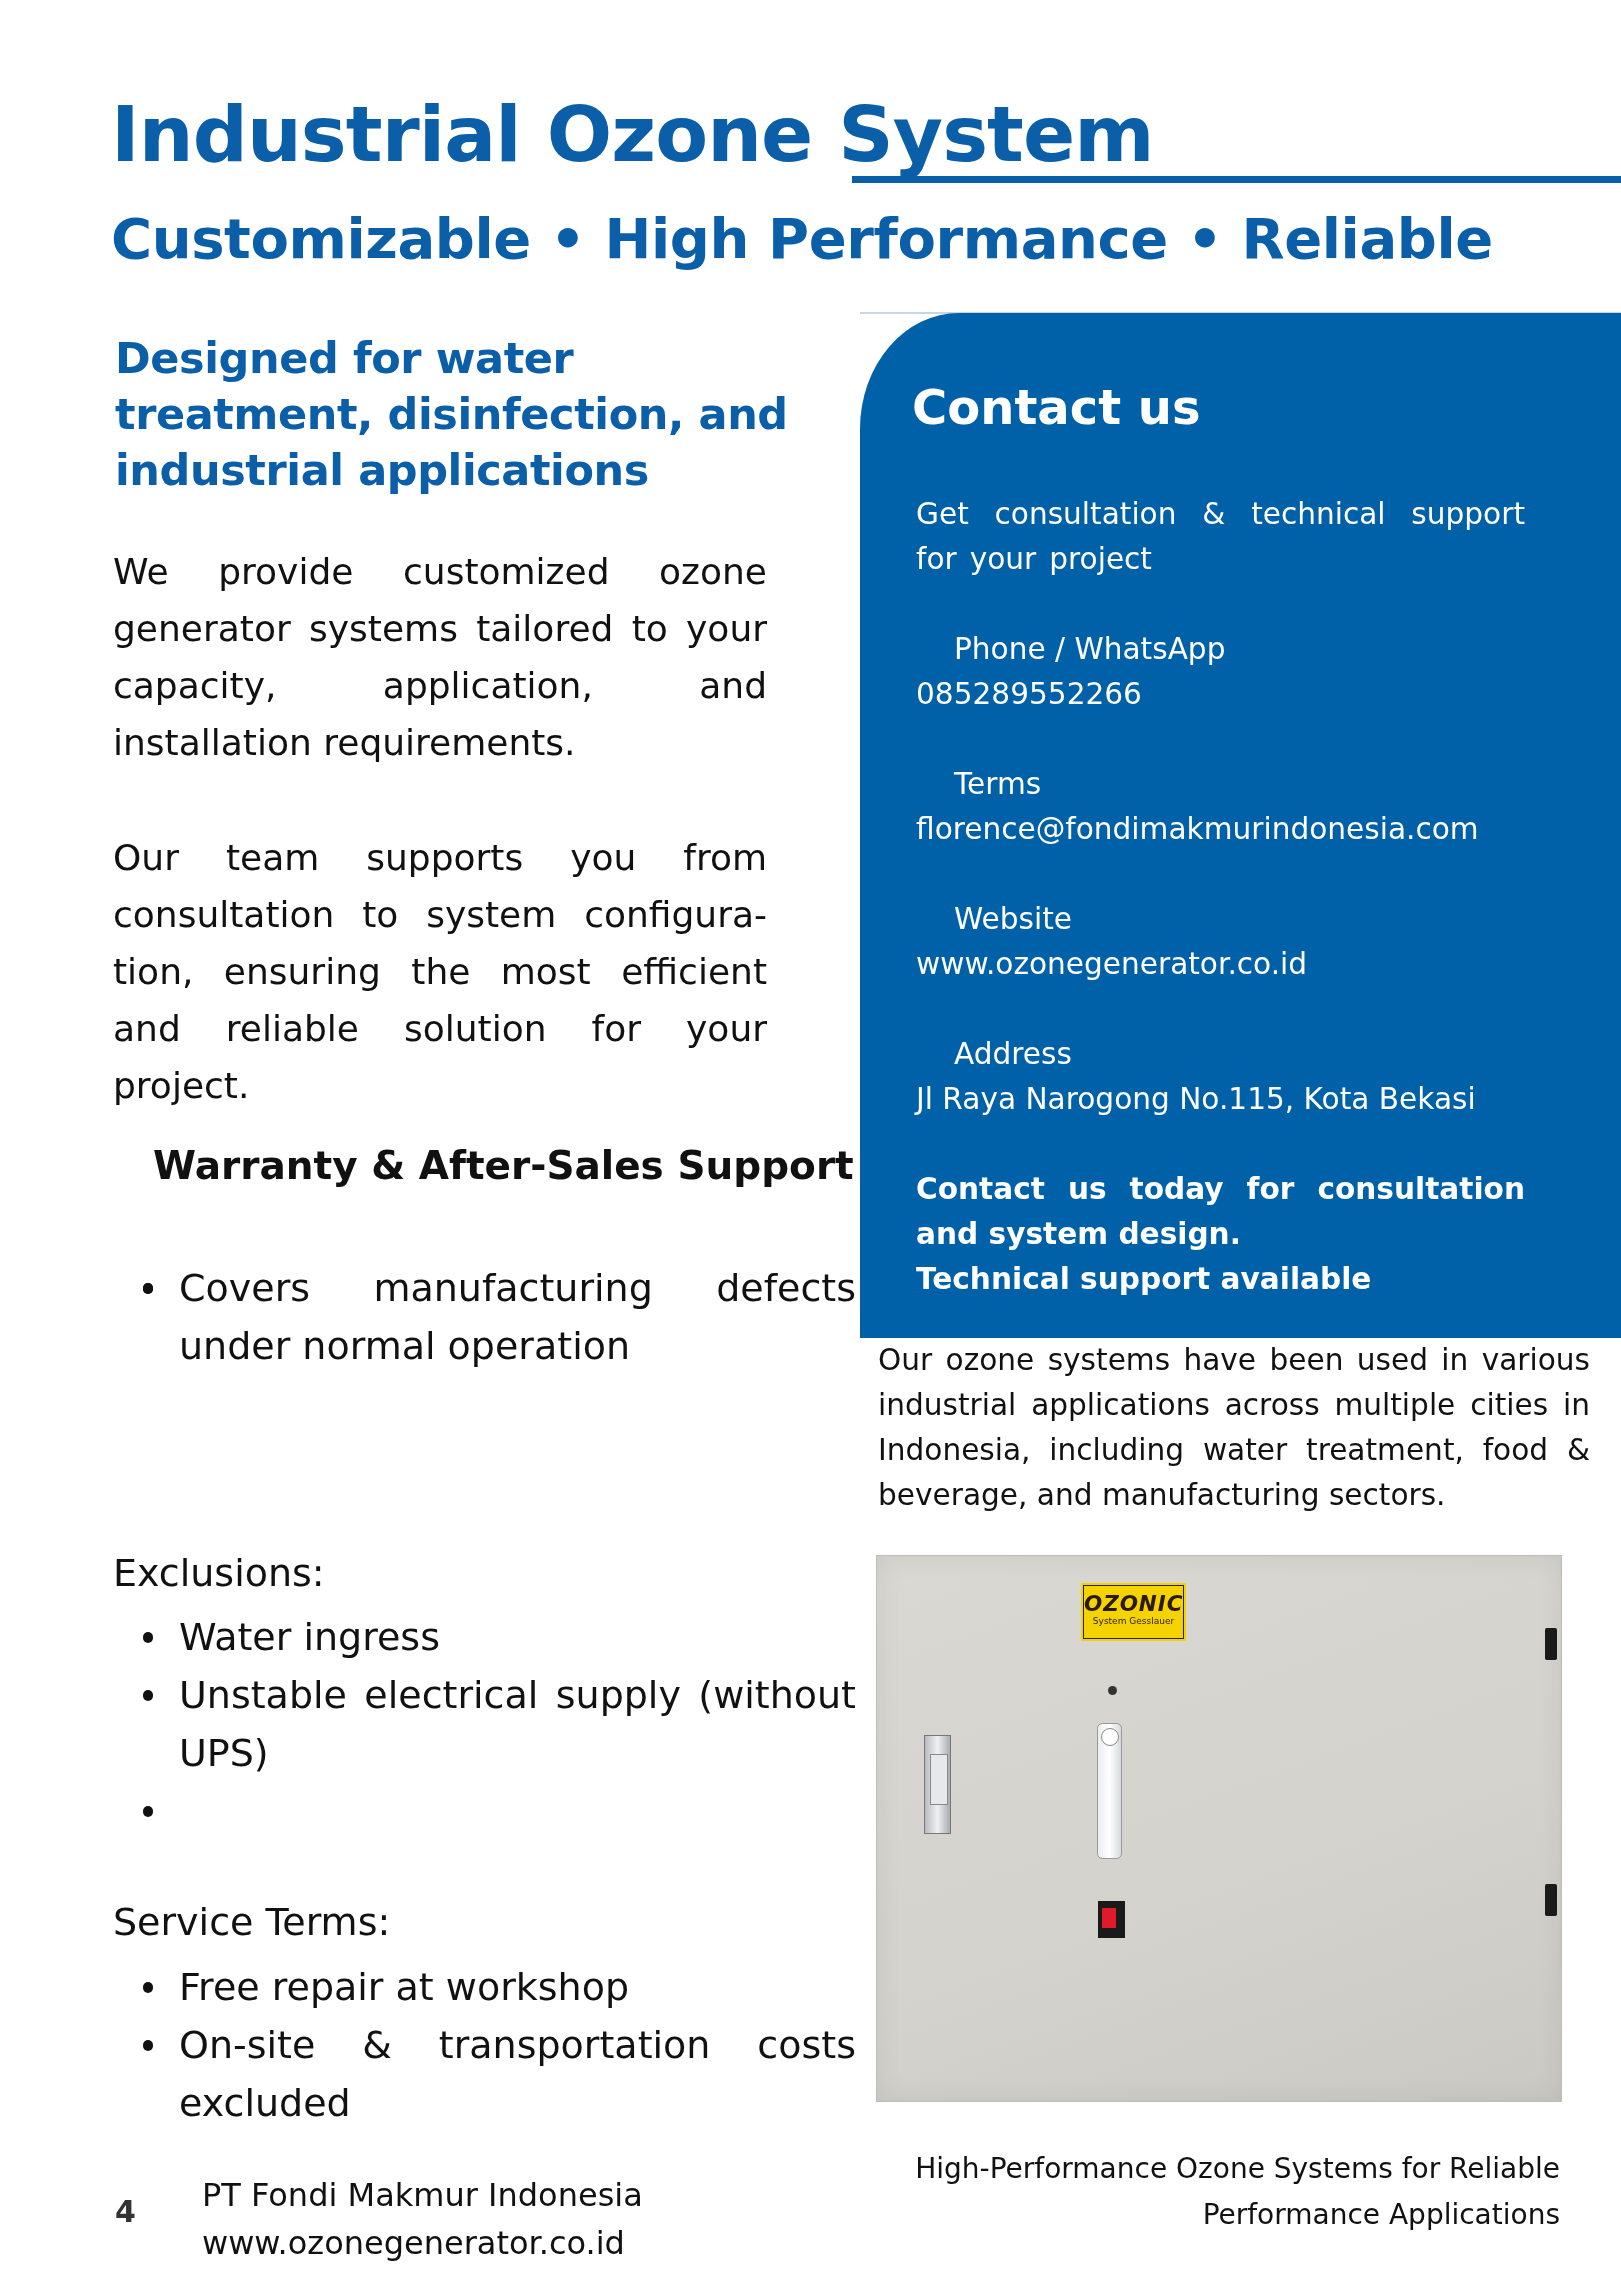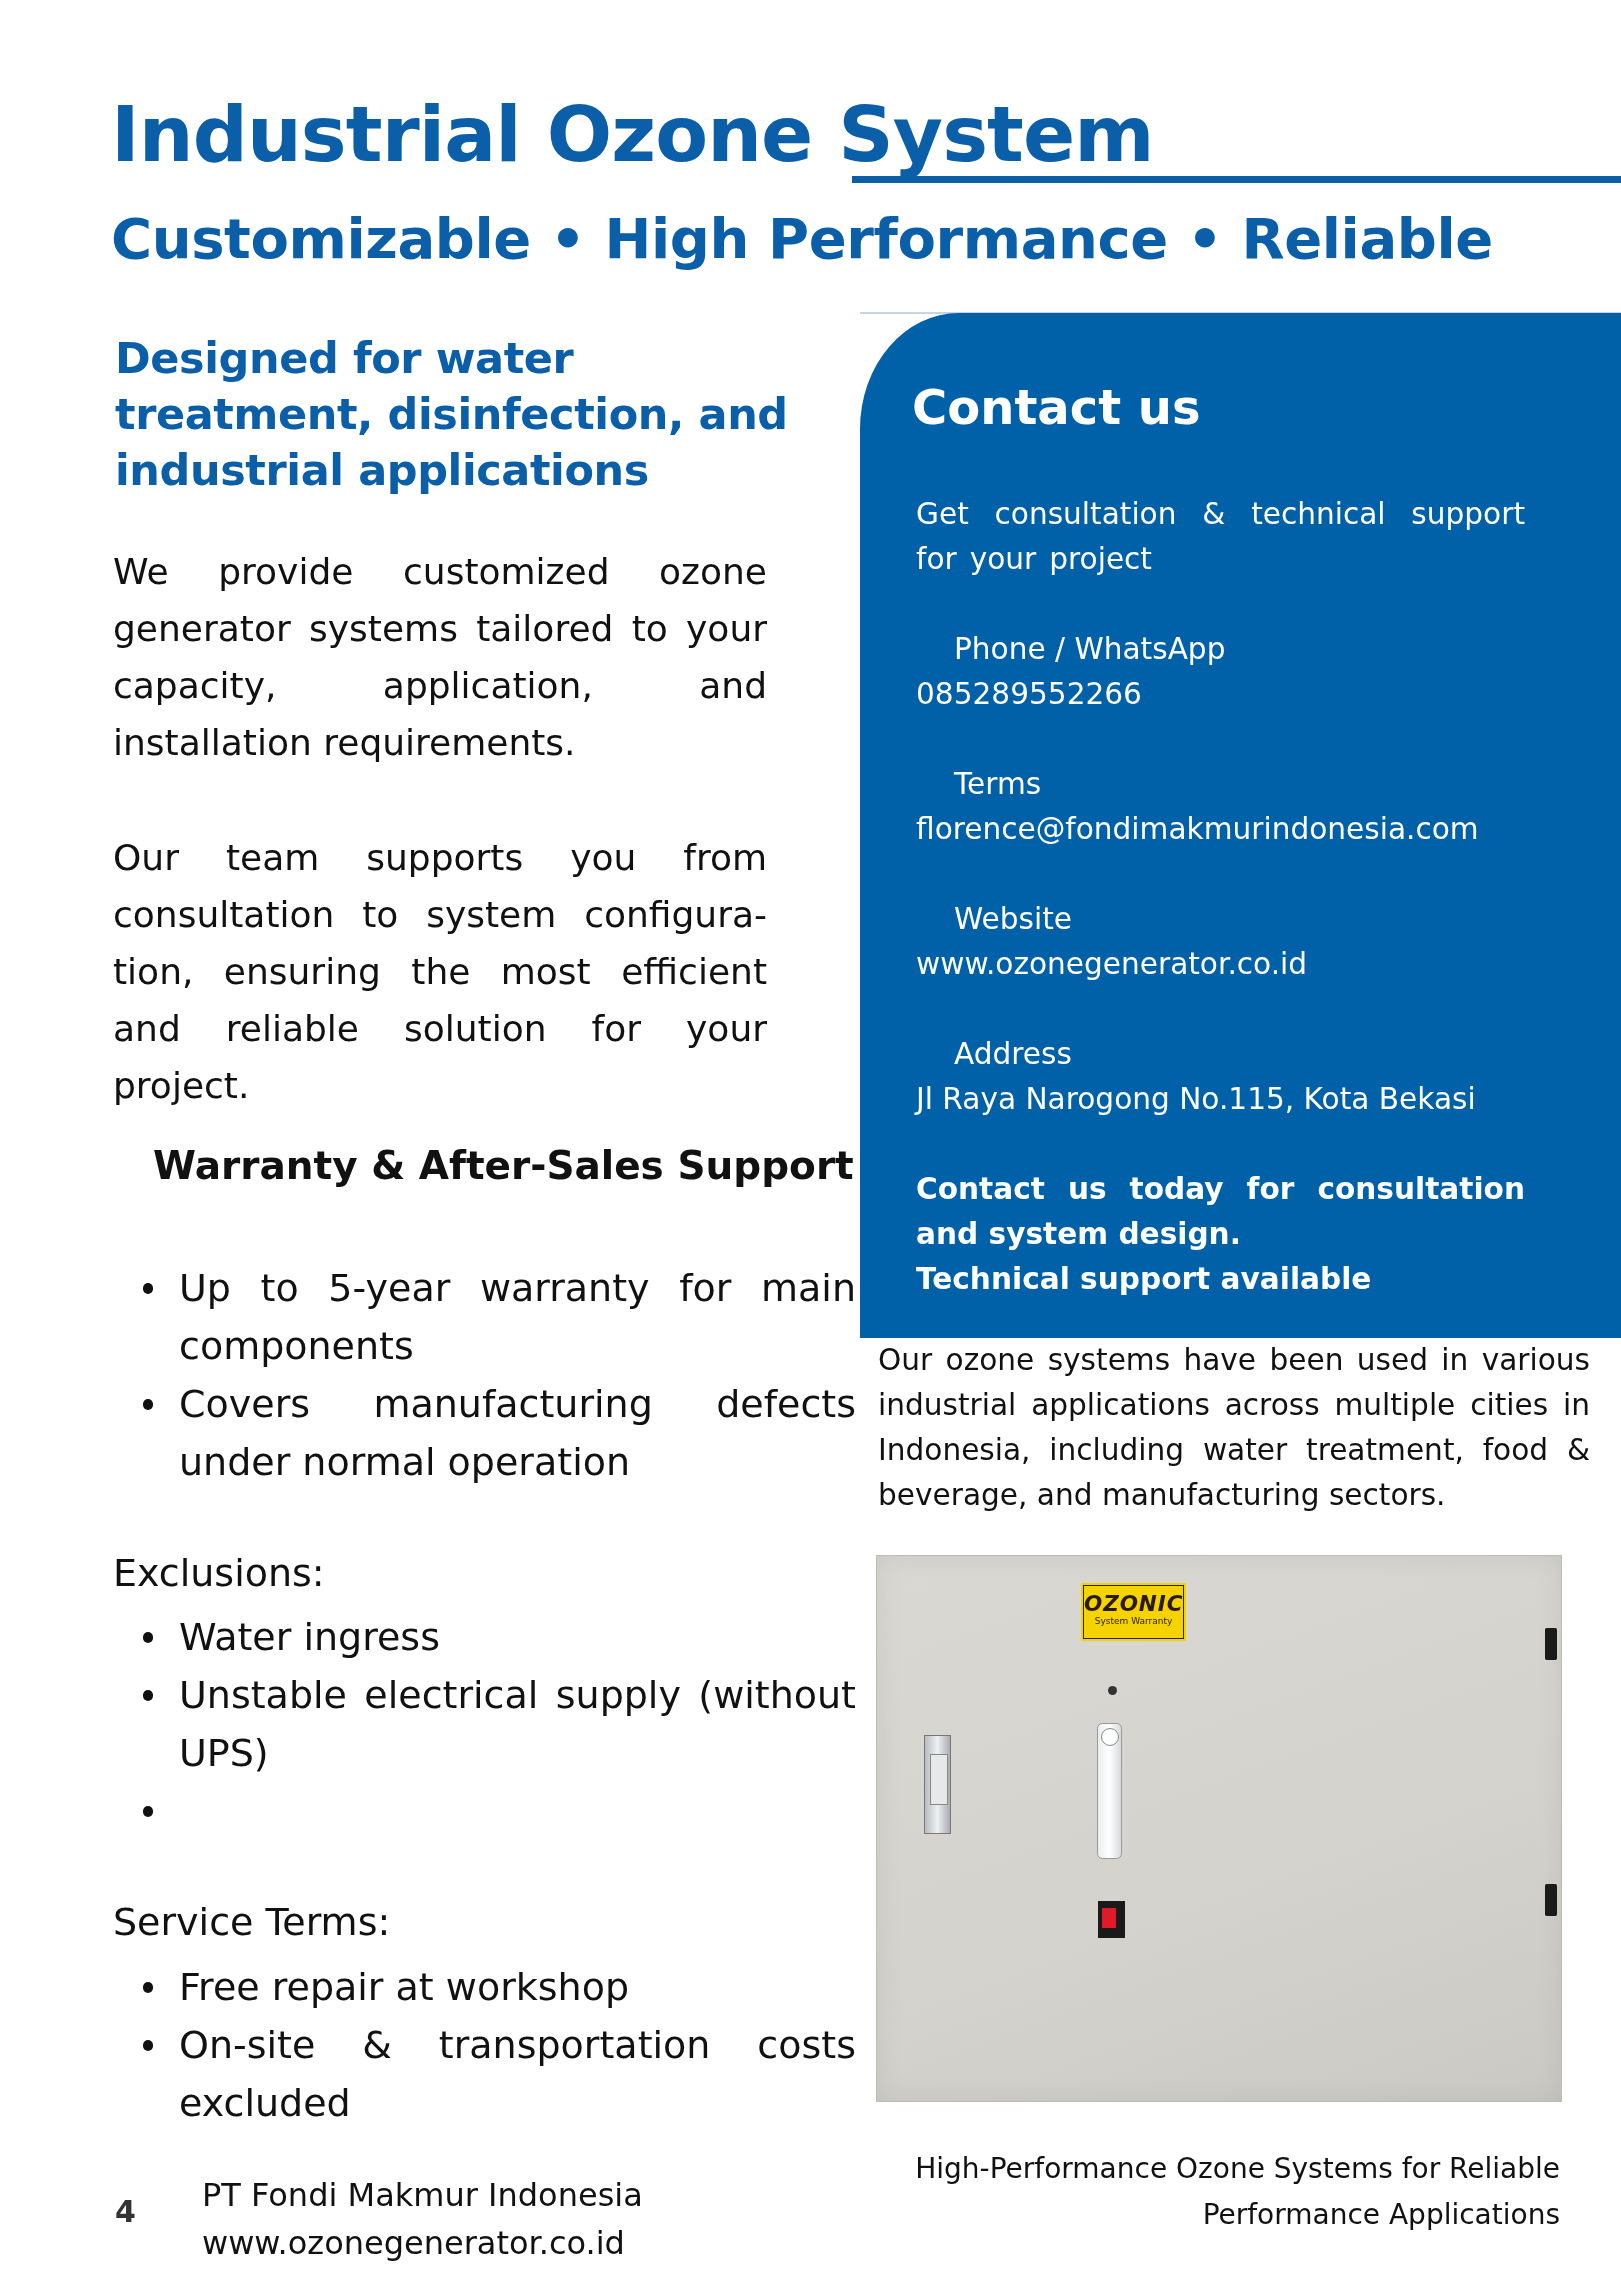--- a/index.html
+++ b/index.html
@@ -112,21 +112,21 @@
 <div class="abs title-rule"></div>
 <div class="abs subtitle">Customizable • High Performance • Reliable</div>
 <div class="abs thin-rule"></div>
 
 <div class="abs lead">Designed for water treatment, disinfection, and industrial applications</div>
 <div class="abs para p1">We provide customized ozone generator systems tailored to your capacity, application, and installation requirements.</div>
 <div class="abs para p2">Our team supports you from consultation to system configura-tion, ensuring the most efficient and reliable solution for your project.</div>
 
 <div class="abs warranty-h">Warranty &amp; After-Sales Support</div>
 <ul class="abs list list1">
-  <li><span class="dot"></span><span>Up to 5-year warranty for main components</span></li>
+  <li><span class="dot"></span></li>
   <li><span class="dot"></span><span>Covers manufacturing defects under normal operation</span></li>
 </ul>
 
 <div class="abs label excl-label">Exclusions:</div>
 <ul class="abs list list2">
   <li><span class="dot"></span><span>Water ingress</span></li>
   <li><span class="dot"></span><span>Unstable electrical supply (without UPS)</span></li>
   <li><span class="dot"></span></li>
 </ul>
 
@@ -161,21 +161,21 @@
       <span class="line">Technical support available</span>
     </div>
   </div>
 </div>
 
 <div class="abs right-para">Our ozone systems have been used in various industrial applications across multiple cities in Indonesia, including water treatment, food &amp; beverage, and manufacturing sectors.</div>
 
 <div class="abs product">
   <div class="badge">
     <span class="brand">OZONIC</span>
-    <span class="sub">System Warranty</span>
+    <span class="sub">System Gesslauer</span>
   </div>
   <div class="lens"></div>
   <div class="latch"></div>
   <div class="flowmeter">
       <span class="ring"></span>
     </div>
   <div class="switch"></div>
   <div class="hinge h1"></div>
   <div class="hinge h2"></div>
 </div>

